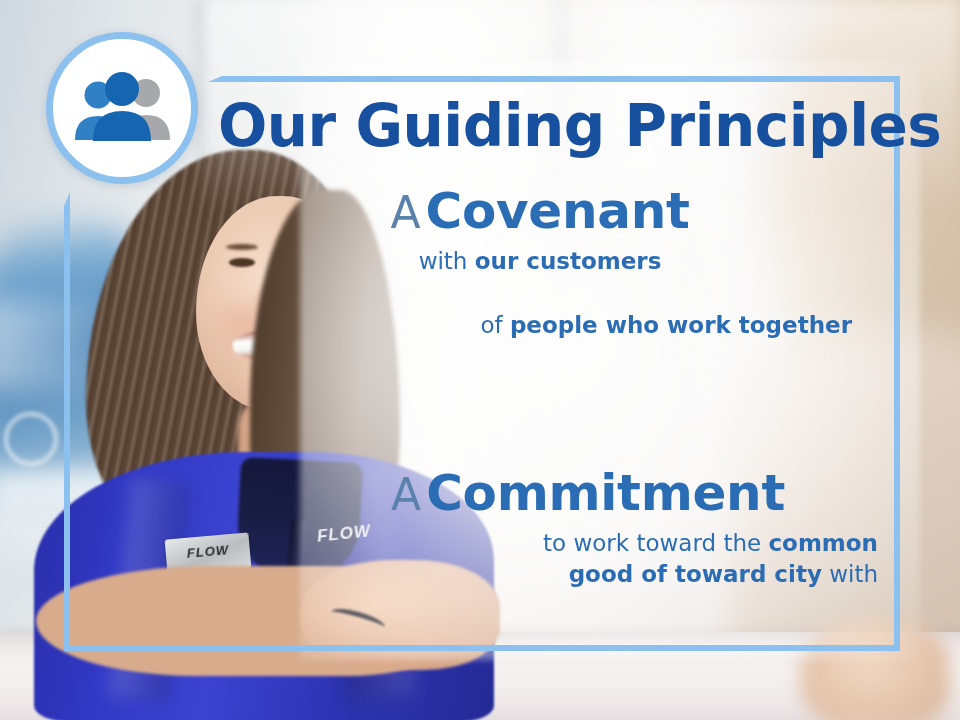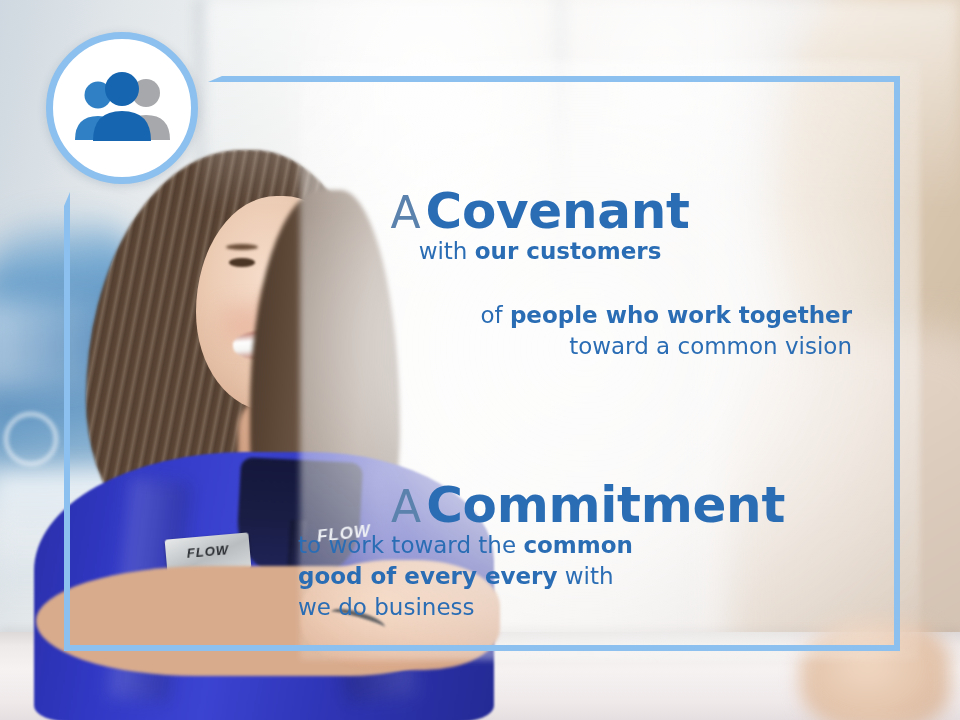--- a/index.html
+++ b/index.html
@@ -471,31 +471,32 @@
     color: #2a6db5;
     letter-spacing: -0.3px;
     text-align: right;
   }
   .p-sub {
     font-family: "DejaVu Sans", sans-serif;
     font-weight: 400;
     font-size: 23px;
     line-height: 1.35;
     color: #2a6db5;
+    margin-top: 10px;
   }
   .p-sub b { font-weight: 700; }
 
   
   #block-covenant   { left: 250px; top: 186px;  width: 580px; }
   #block-community  { left: 272px; top: 300px;  width: 580px; }
-  #block-commitment { left: 298px; top: 480px;  width: 580px; }
+  #block-commitment { left: 298px; top: 468px;  width: 580px; }
 
   #block-covenant .p-sub   { text-align: center; }
   #block-community .p-sub  { text-align: right; }
-  #block-commitment .p-sub { text-align: left; }
+  #block-commitment .p-sub { text-align: right; }
 </style>
 </head>
 <body>
 
 <div id="poster">
 
   <div class="photo">
     <div class="bg-wall"></div>
     <div class="bg-mullion-1"></div>
     <div class="bg-mullion-2"></div>
@@ -557,34 +558,35 @@
 
         <circle cx="31" cy="25" r="13.5" fill="#2f80c4"></circle>
         <path d="M8 70 q0 -24 23 -24 q23 0 23 24 z" fill="#2f80c4"></path>
 
         <circle cx="55" cy="19" r="17" fill="#1565b0"></circle>
         <path d="M26 71 q0 -30 29 -30 q29 0 29 30 z" fill="#1565b0"></path>
       </svg>
     </span>
   </div>
 
+  <div class="headline">Our Guiding Principles</div>
 
   <div class="principle" id="block-covenant">
     <div class="p-title">
       <span class="p-article">A</span>
       <span class="p-word">Covenant</span>
     </div>
     <div class="p-sub"><span>with </span><b>our customers</b></div>
   </div>
 
   <div class="principle" id="block-community">
-    <div class="p-sub"><span>of </span><b>people who work together</b><br><span>toward a common vision</span></div>
+    <div class="p-sub"><span>of </span><b>people who work together</b><br></div>
   </div>
 
   <div class="principle" id="block-commitment">
     <div class="p-title">
       <span class="p-article">A</span>
       <span class="p-word">Commitment</span>
     </div>
-    <div class="p-sub"><span>to work toward the </span><b>common</b><br><b>good of every every</b><span> with</span><br><span>we do business</span></div>
+    <div class="p-sub"><span>to work toward the </span><b>common</b><br><b>good of toward city</b><span> with</span><br></div>
   </div>
 
 </div>
 
 </body></html>

